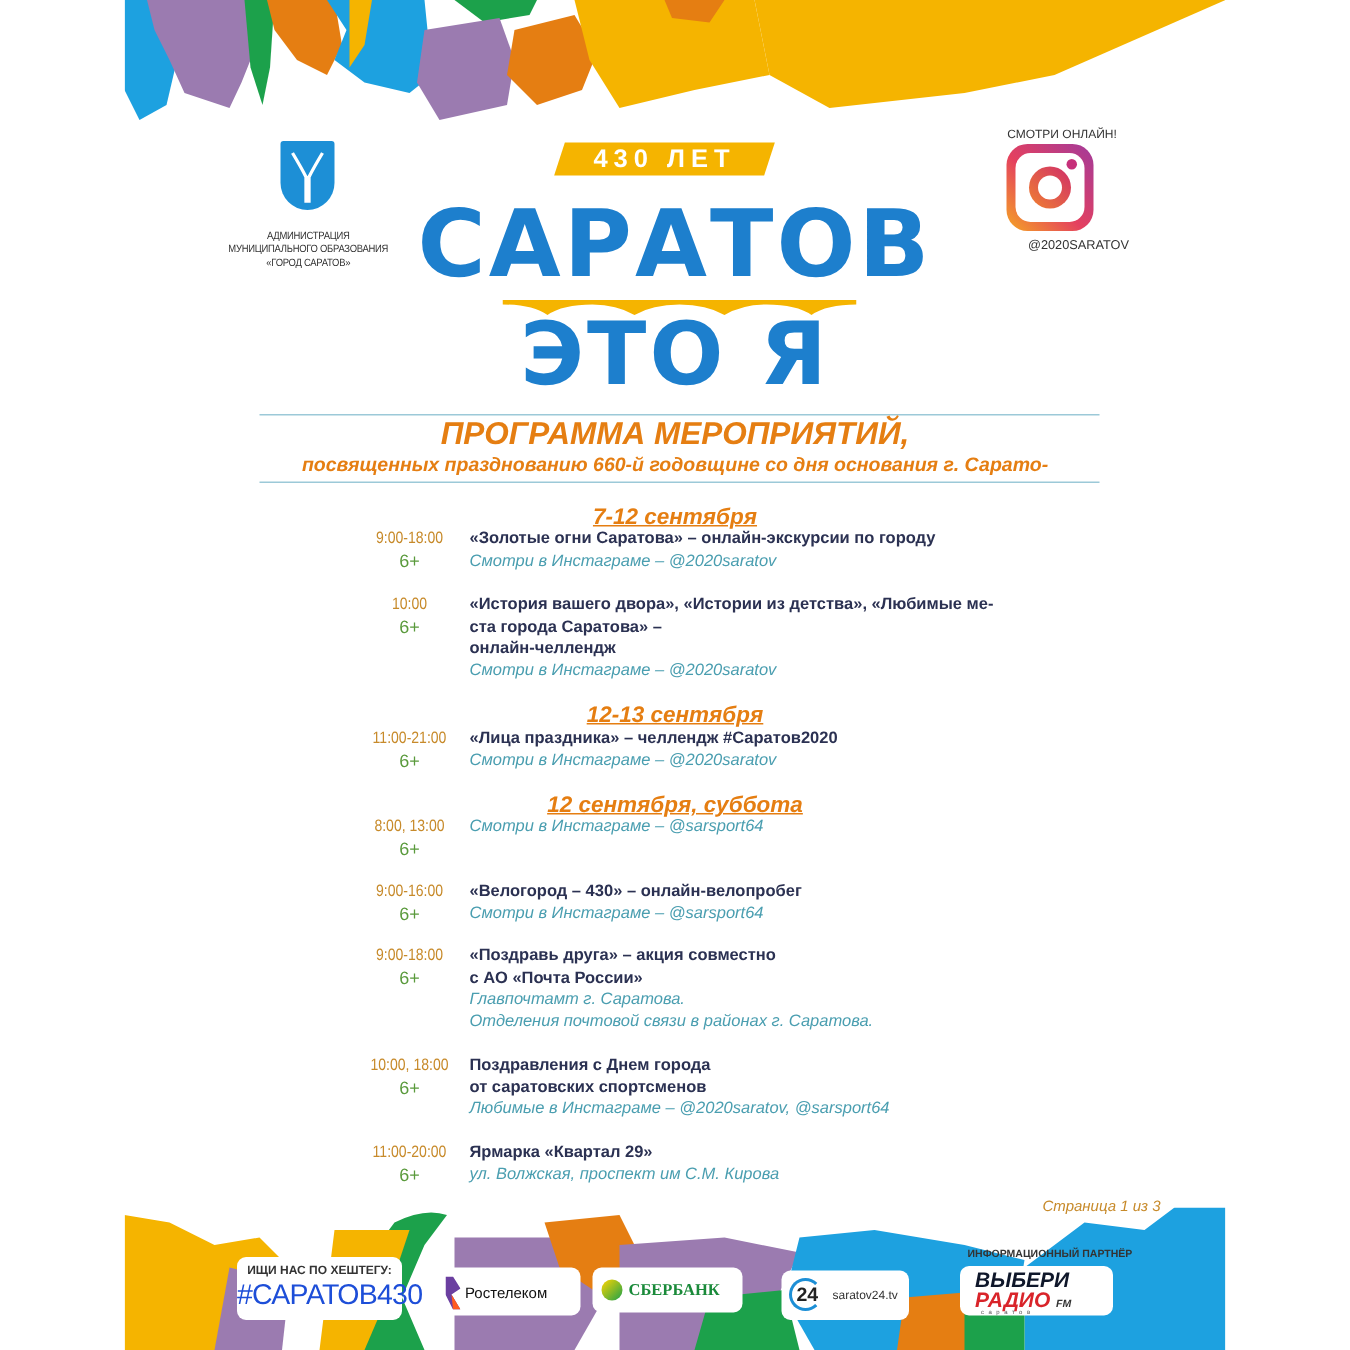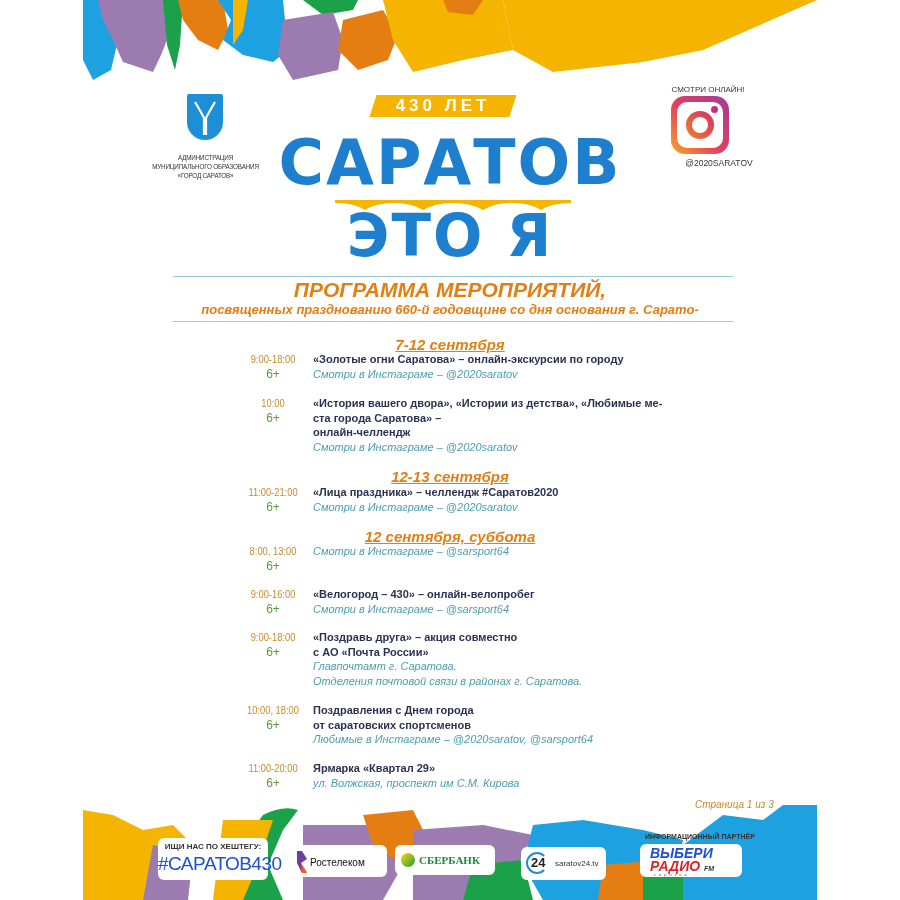--- a/index.html
+++ b/index.html
@@ -53,21 +53,21 @@
   .rt span{position:absolute;left:19px;top:12px;font-size:10px;color:#111;}
   .sber{left:312px;top:845px;width:100px;height:30px;}
   .sber .mark{position:absolute;left:6px;top:8px;width:14px;height:14px;border-radius:50%;background:linear-gradient(135deg,#ffd500,#1ca14b);}
   .sber span{position:absolute;left:24px;top:9px;font-family:"Liberation Serif",serif;font-size:11px;color:#1a8a3a;font-weight:bold;}
   .s24{left:438px;top:847px;width:85px;height:33px;}
   .s24 .mark{position:absolute;left:5px;top:5px;width:22px;height:22px;border-radius:50%;border:2px solid #1d8fd6;border-right-color:transparent;box-sizing:border-box;}
   .s24 .num{position:absolute;left:10px;top:8px;font-weight:bold;font-size:13px;color:#222;}
   .s24 .url{position:absolute;left:34px;top:12px;font-size:8px;color:#333;}
   .info{position:absolute;left:562px;top:833px;font-size:7px;color:#333;font-weight:bold;text-transform:uppercase;}
   .radio{left:557px;top:844px;width:102px;height:33px;}
-  .radio .l1{position:absolute;left:10px;top:2px;font-weight:bold;font-style:italic;font-size:14px;color:#1d4ed8;line-height:14px;}
+  .radio .l1{position:absolute;left:10px;top:2px;font-weight:bold;font-style:italic;font-size:14px;color:#0f172a;line-height:14px;}
   .radio .l2{position:absolute;left:10px;top:15px;font-weight:bold;font-style:italic;font-size:14px;color:#d9242a;line-height:14px;}
   .radio .fm{font-size:7px;color:#333;}
   .radio .l3{position:absolute;left:14px;top:28px;font-size:4px;color:#555;letter-spacing:3px;}
 </style>
 </head>
 <body>
 
 <div class="poster">
 
   <div class="band band-top">

